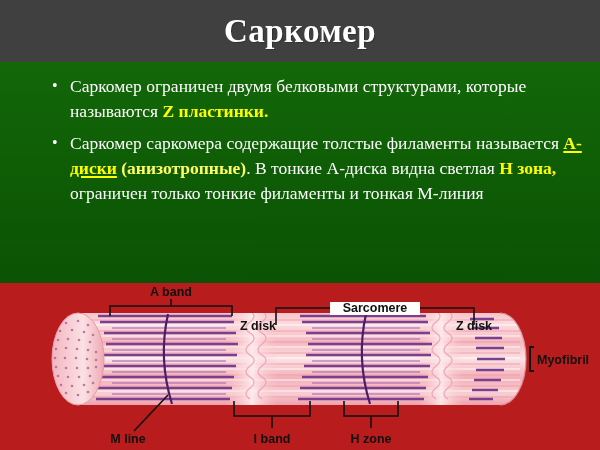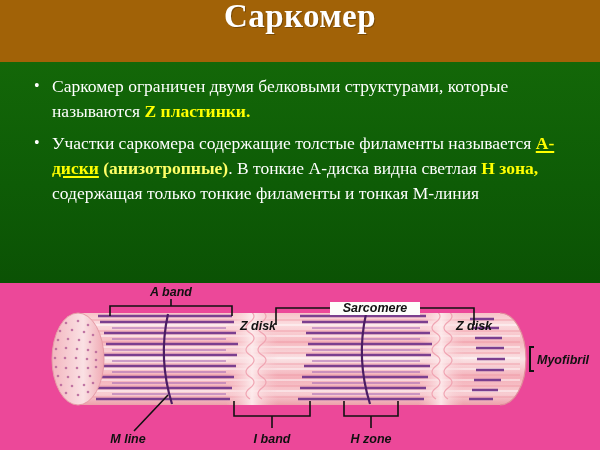--- a/index.html
+++ b/index.html
@@ -13,41 +13,41 @@
   .slide{
     position:relative;
     width:600px;height:450px;
     background:#ffffff;
   }
 
   
   .titlebar{
     position:absolute;left:0;top:0;
     width:600px;height:62px;
-    background:#a16207;
-    display:flex;justify-content:center;
+    background:#404040;
+    display:flex;align-items:center;justify-content:center;
   }
   .title{
     color:#ffffff;
     font-family:"Liberation Serif", serif;
     font-weight:bold;
     font-size:33px;
     letter-spacing:0.4px;
     line-height:1;
     text-shadow:1px 1px 0 rgba(0,0,0,.25);
   }
 
   
   .body-green{
     position:absolute;left:0;top:62px;
     width:600px;height:221px;
     background:#0d6005;
     background:linear-gradient(180deg,#136708 0%,#0e5c06 55%,#0b5204 100%);
     box-sizing:border-box;
-    padding:12px 14px 0 14px;
+    padding:12px 14px 0 32px;
   }
   .bullets{margin:0;padding:0;list-style:none;}
   .bullet{
     position:relative;
     color:#ffffff;
     font-family:"Liberation Serif", serif;
     font-size:17.5px;
     line-height:25px;
     padding-left:38px;
     margin-bottom:7px;
@@ -62,23 +62,22 @@
   }
   .hl{color:#ffff00;font-weight:bold;}
   .hl-u{color:#ffff00;font-weight:bold;text-decoration:underline;
         text-decoration-thickness:2px;text-underline-offset:2px;}
   .hl-plain{color:#ffff66;font-weight:bold;}
 
   
   .figure{
     position:absolute;left:0;top:283px;
     width:600px;height:167px;
-    background:#ec4899;
+    background:#b91c1c;
     overflow:hidden;
-    font-style:italic;
   }
   .fig-svg{display:block;width:600px;height:167px;}
   .lbl{
     font-family:"Liberation Sans", sans-serif;
     font-weight:bold;
     font-size:12.5px;
     fill:#111111;
   }
 </style>
 </head>
@@ -89,21 +88,21 @@
   <div class="titlebar">
     <div class="title">Саркомер</div>
   </div>
 
   <div class="body-green">
     <ul class="bullets">
       <li class="bullet">
         <span>Саркомер ограничен двумя белковыми структурами, которые называются </span><span class="hl">Z пластинки.</span>
       </li>
       <li class="bullet">
-        <span>Участки саркомера содержащие толстые филаменты называется </span><span class="hl-u">А-диски</span><span> </span><span class="hl-plain">(анизотропные)</span><span>. В тонкие А-диска видна светлая </span><span class="hl">Н зона,</span><span> содержащая только тонкие филаменты и тонкая М-линия</span>
+        <span>Саркомер саркомера содержащие толстые филаменты называется </span><span class="hl-u">А-диски</span><span> </span><span class="hl-plain">(анизотропные)</span><span>. В тонкие А-диска видна светлая </span><span class="hl">Н зона,</span><span> ограничен только тонкие филаменты и тонкая М-линия</span>
       </li>
     </ul>
   </div>
 
   <div class="figure">
     <svg class="fig-svg" viewBox="0 0 600 167" xmlns="http://www.w3.org/2000/svg">
       <defs>
         <linearGradient id="cylGrad" x1="0" y1="0" x2="0" y2="1">
           <stop offset="0%" stop-color="#f7c3c8"></stop>
           <stop offset="12%" stop-color="#fbdcdf"></stop>

